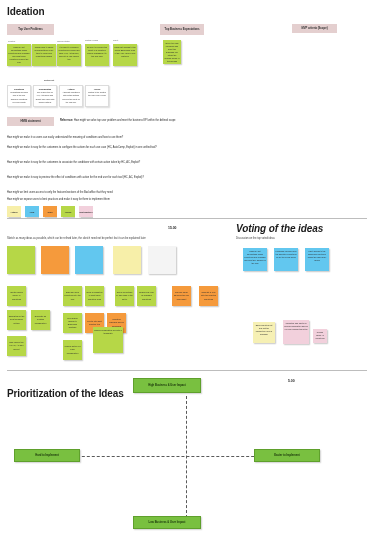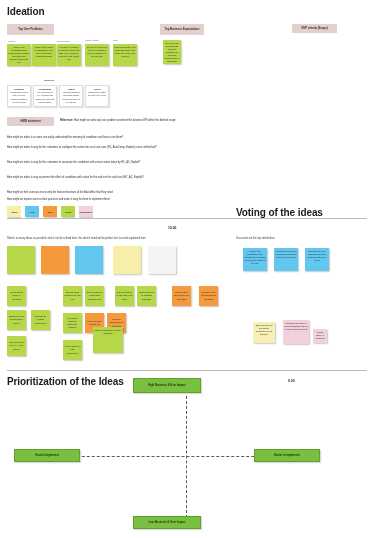--- a/index.html
+++ b/index.html
@@ -231,21 +231,21 @@
   <div class="note n-green mid" style="left:7px;top:336px;width:19px;height:20px;">
     <span class="t">One unified tool for HC, AC and Exploit</span>
     </div>
   <div class="note n-green mid" style="left:63px;top:340px;width:19px;height:20px;">
     <span class="t">Version history for each configuration</span>
     </div>
   <div class="note n-green" style="left:93px;top:327px;width:30px;height:26px;">
     <span class="t">Share configuration link with a teammate</span>
     </div>
 
-  <div class="sec-title" style="position:absolute;left:236px;top:207px;">Voting of the ideas</div>
+  <div class="sec-title" style="position:absolute;left:236px;top:223px;font-style:italic;">Voting of the ideas</div>
   <div class="sec-sub" style="position:absolute;left:236px;top:237px;width:130px;">Discussion on the top voted ideas</div>
 
   <div class="note n-blue" style="left:243px;top:248px;width:24px;height:23px;">
     <span class="t">Users do not understand which conditions are available and how they behave in the flow</span>
     </div>
   <div class="note n-blue" style="left:274px;top:248px;width:24px;height:23px;">
     <span class="t">Localized preview from the selected conditions for all the levels down</span>
     </div>
   <div class="note n-blue" style="left:305px;top:248px;width:24px;height:23px;">
     <span class="t">Limit access to the Backoffice sections which the user really needs</span>
@@ -256,21 +256,21 @@
     </div>
   <div class="note n-pink" style="left:283px;top:320px;width:26px;height:24px;">
     <span class="t">Validation and alerts on wrong combination before you can publish the setup</span>
     </div>
   <div class="note n-pink" style="left:313px;top:329px;width:14px;height:14px;">
     <span class="t">Unified library of conditions</span>
     </div>
 
   <div class="hr" style="left:7px;top:370px;width:360px;"></div>
 
-  <div class="sec-title" style="position:absolute;left:7px;top:376px;">Prioritization of the Ideas</div>
+  <div class="sec-title" style="position:absolute;left:7px;top:388px;">Prioritization of the Ideas</div>
   <div class="timer" style="position:absolute;left:288px;top:379px;">5.00</div>
 
   <div class="axis-v"></div>
   <div class="axis-h"></div>
 
   <div class="gbox" style="left:133px;top:378px;width:68px;height:15px;">High Business &amp; User Impact</div>
   <div class="gbox" style="left:14px;top:449px;width:66px;height:13px;">Hard to Implement</div>
   <div class="gbox" style="left:254px;top:449px;width:66px;height:13px;">Easier to Implement</div>
   <div class="gbox" style="left:133px;top:516px;width:68px;height:13px;">Low Business &amp; User Impact</div>
 

